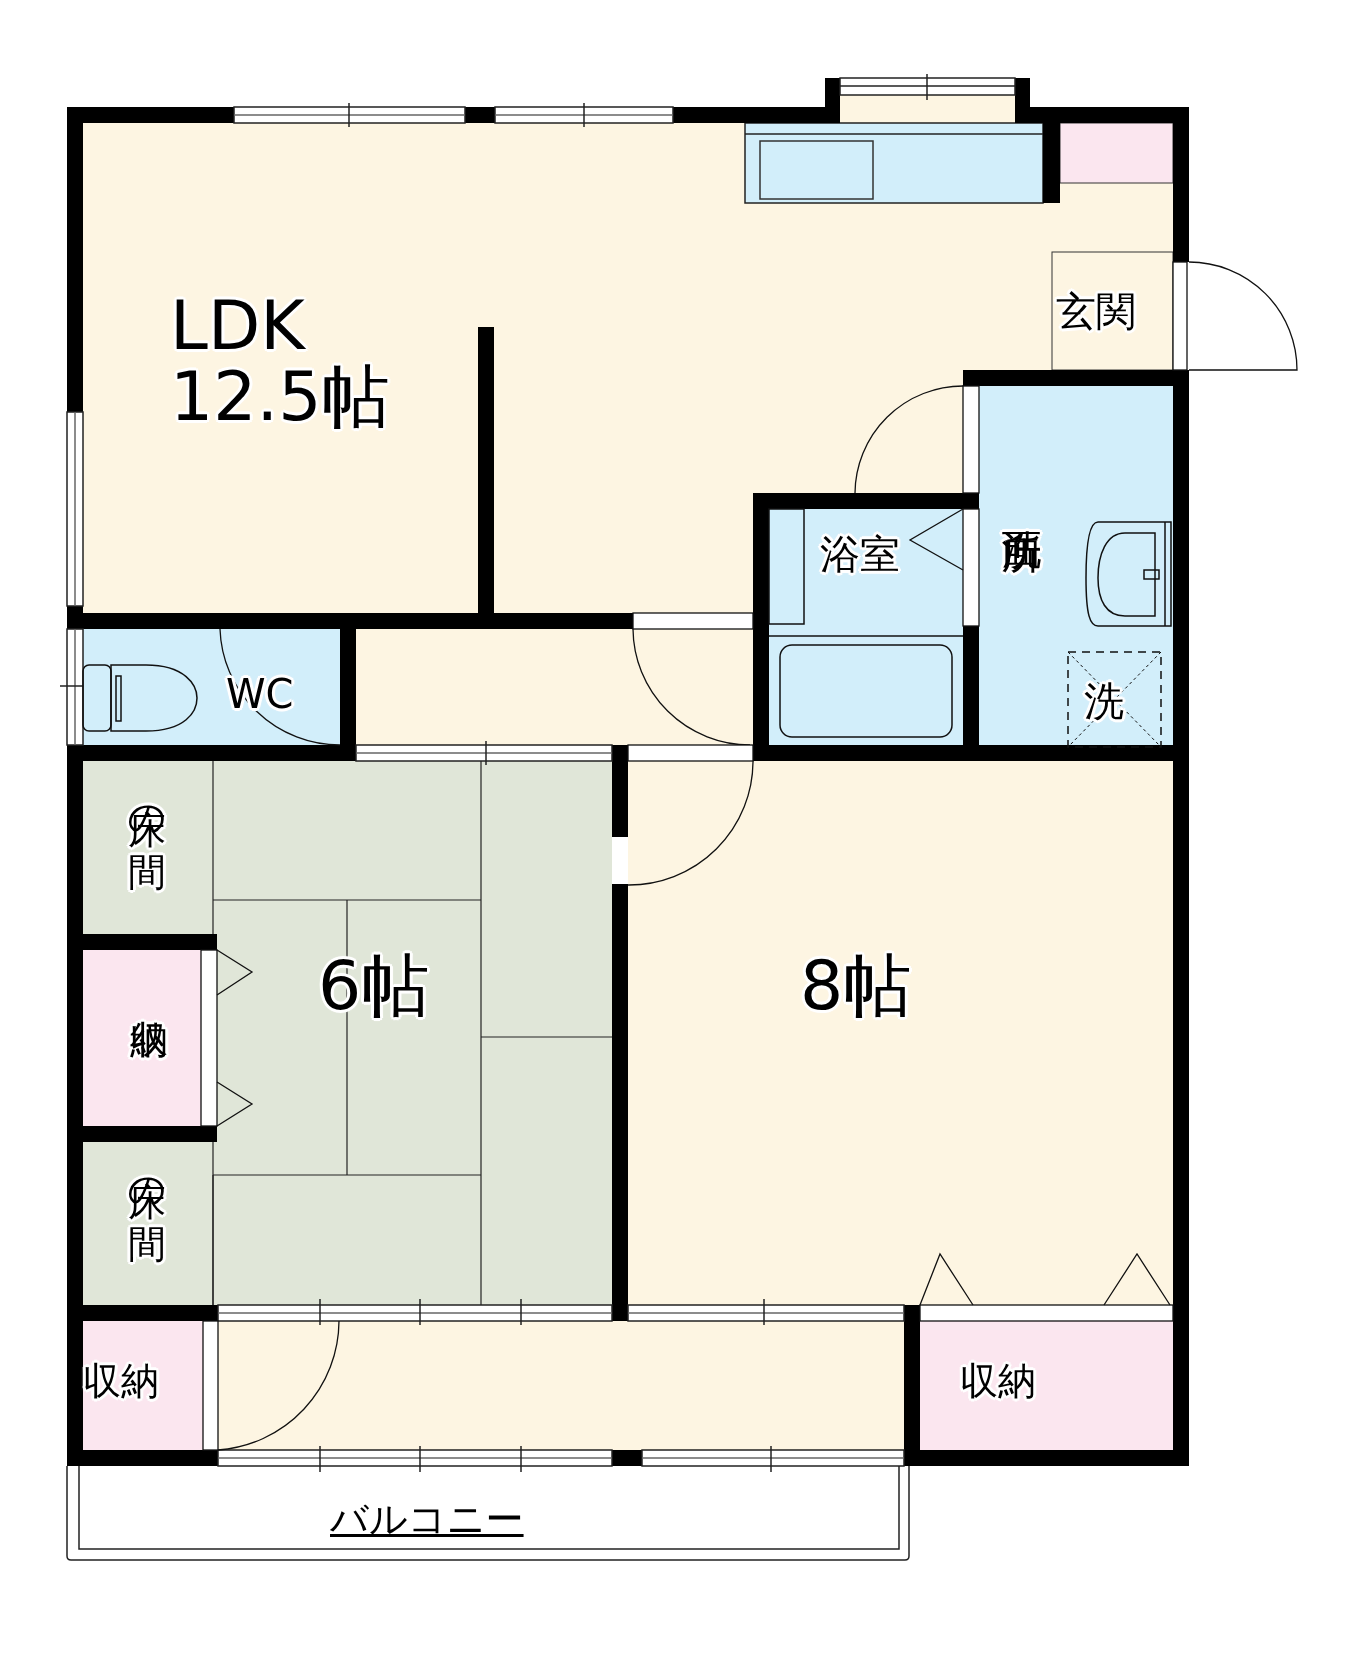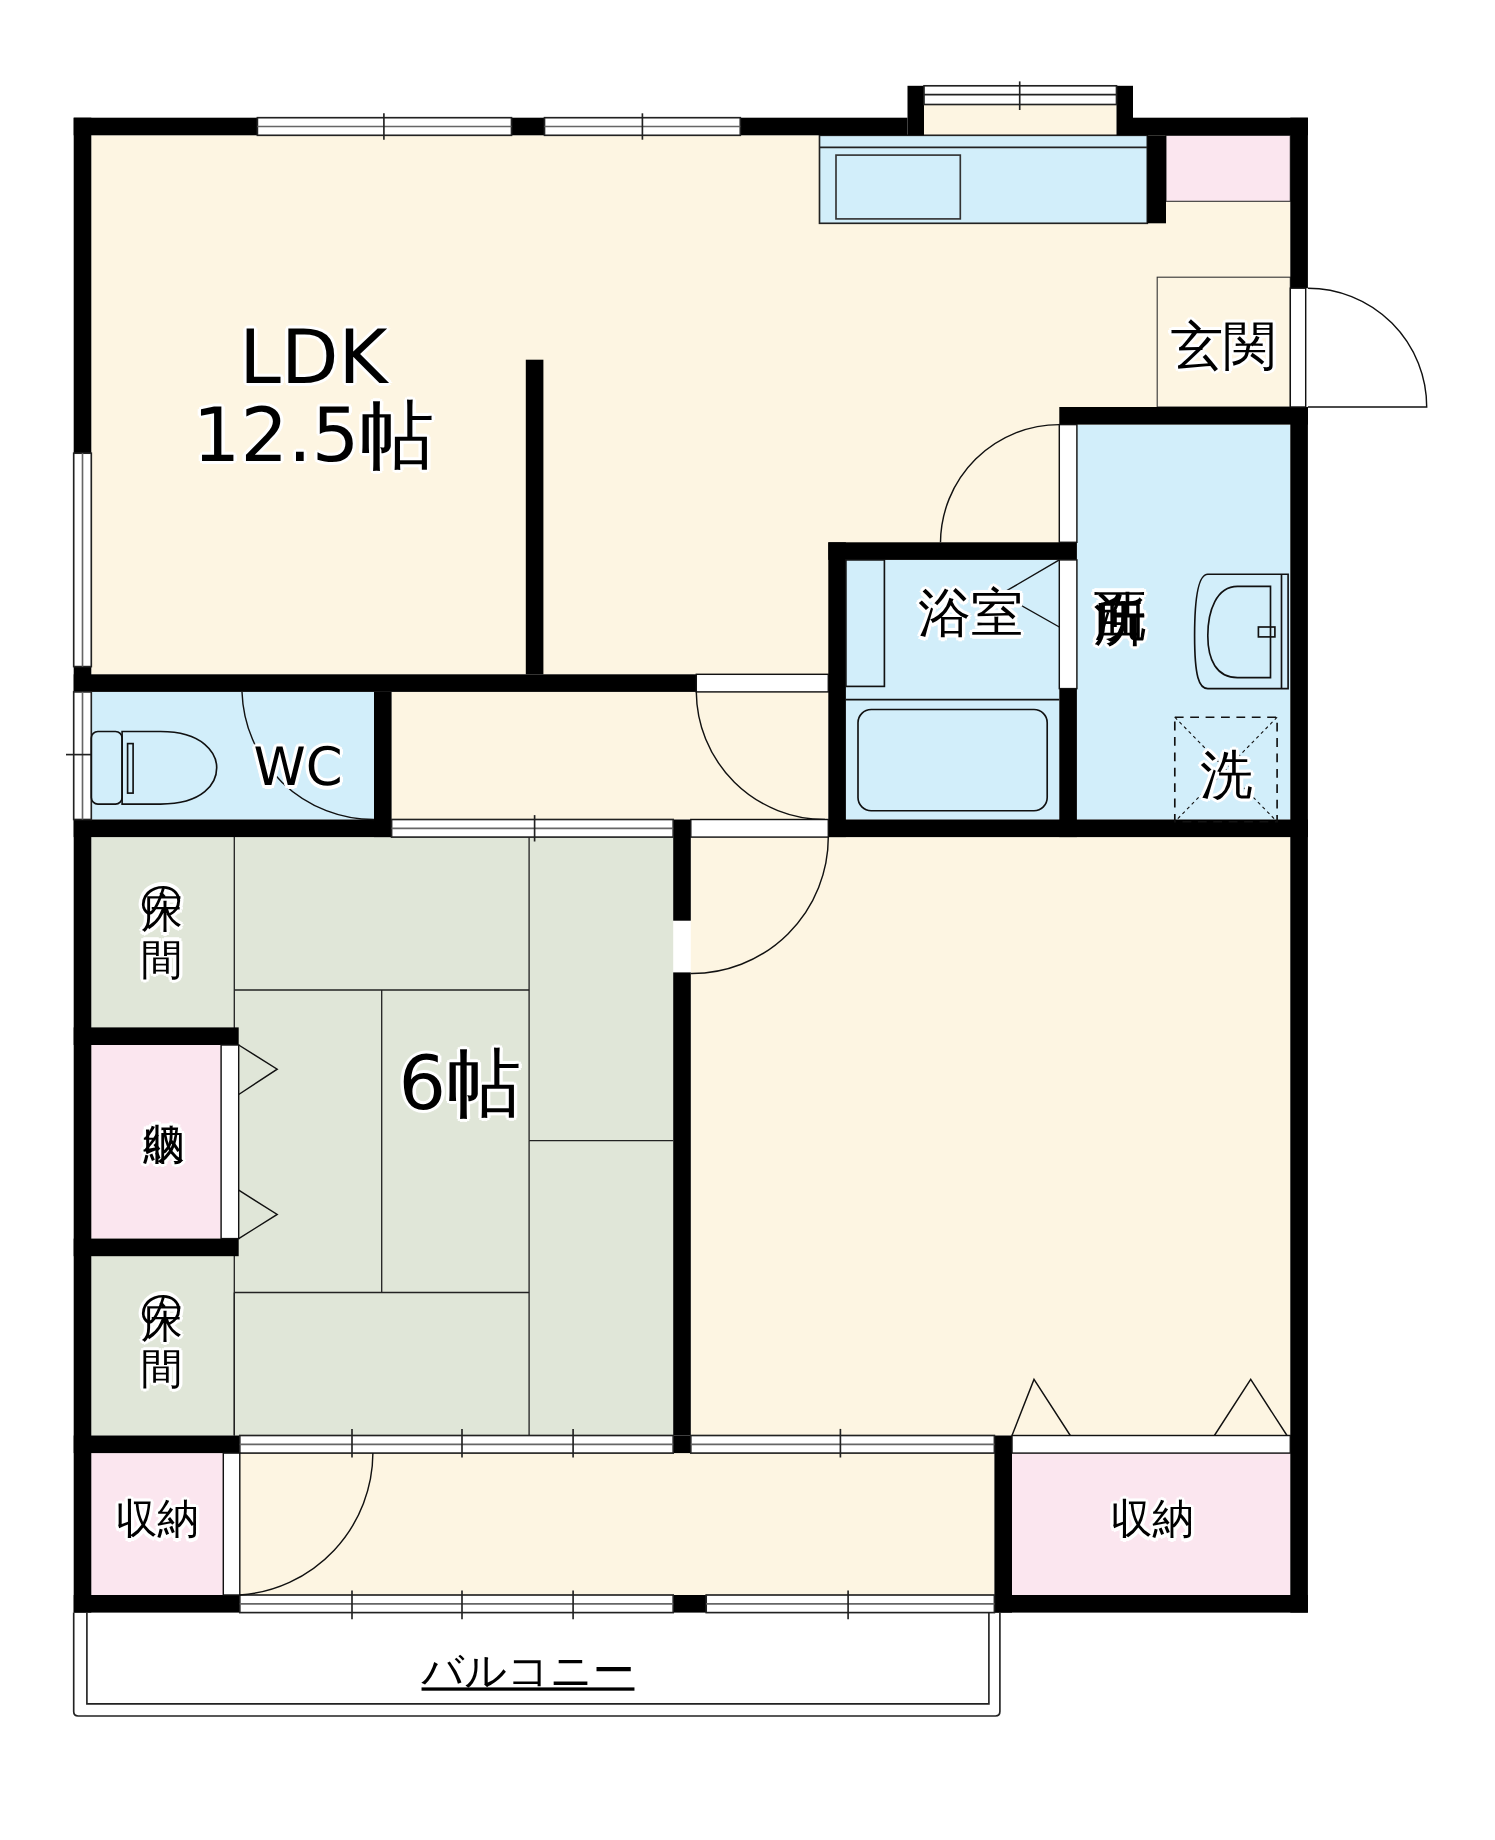--- a/index.html
+++ b/index.html
@@ -1,21 +1,21 @@
 <!DOCTYPE html>
 <html><head>
 <meta charset="utf-8">
 <style>
   html, body { margin:0; padding:0; background:#ffffff; }
   body { width:1359px; height:1673px; position:relative; overflow:hidden; font-family:"DejaVu Sans", sans-serif; }
   #plan { position:absolute; left:0; top:0; }
-  .lbl { position:absolute; color:#000; font-family:"DejaVu Sans", sans-serif; text-align:center; line-height:1.05;
+  .lbl { position:absolute; color:#000; font-family:"DejaVu Sans", sans-serif; line-height:1.05;
          text-shadow: 0 0 4px #fff, 0 0 4px #fff, 2px 2px 0 #fff, -2px -2px 0 #fff, 2px -2px 0 #fff, -2px 2px 0 #fff, 0 3px 0 #fff, 0 -3px 0 #fff, 3px 0 0 #fff, -3px 0 0 #fff; white-space:nowrap; }
   .big { font-size:68px; }
-  .mid { font-size:48px; }
+  .mid { font-size:40px; }
   .sm { font-size:38px; }
   .vert { writing-mode: vertical-rl; text-orientation: upright; letter-spacing:2px; }
   .plain { text-shadow:none; }
 </style>
 </head>
 <body>
 
 <svg id="plan" width="1359" height="1673" viewBox="0 0 1359 1673" xmlns="http://www.w3.org/2000/svg">
 
   <g>
@@ -276,20 +276,21 @@
 
 <div class="lbl sm vert" style="left:116px; top:1150px; width:50px;">
   <span>床の間</span>
 </div>
 
 <div class="lbl big" style="left:318px; top:950px; width:200px;">
   <div>6帖</div>
 </div>
 
 <div class="lbl big" style="left:800px; top:950px; width:200px;">
+  <div>8帖</div>
 </div>
 
 <div class="lbl sm" style="left:83px; top:1362px; width:120px;">
   <span>収納</span>
 </div>
 
 <div class="lbl sm" style="left:960px; top:1362px; width:175px;">
   <span>収納</span>
 </div>
 

